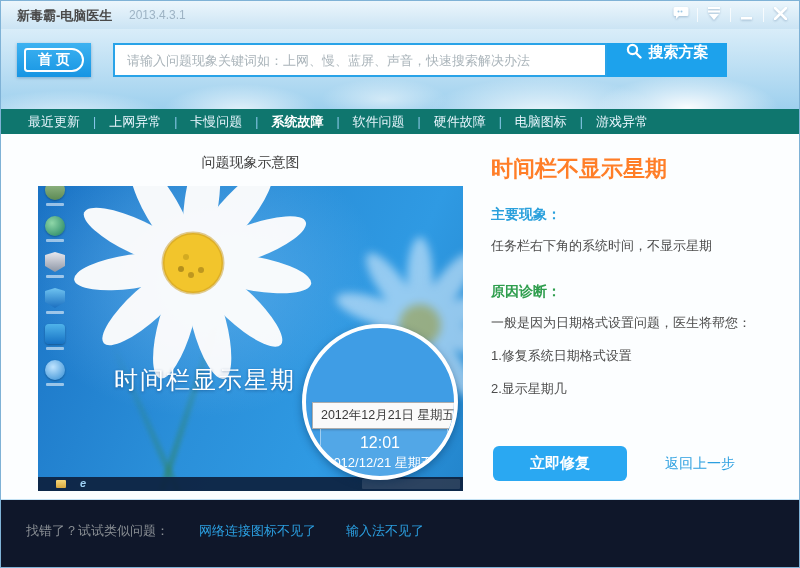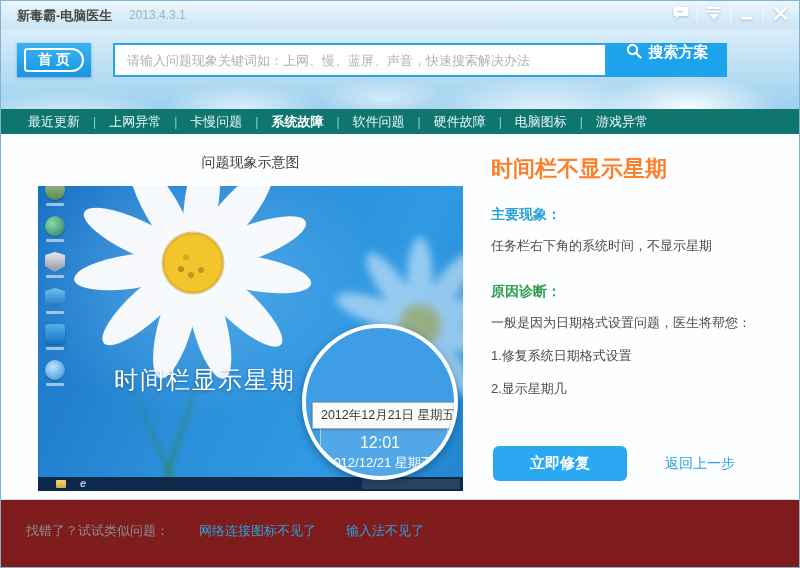--- a/index.html
+++ b/index.html
@@ -102,21 +102,21 @@
   .sec-head.blue { color:#2aa0dc; }
   .sec-head.green { margin-top:28px; color:#2f9e4e; }
   .body-text { margin-top:13px; font-size:13px; color:#4c4c4c; }
   .step { margin-top:15px; font-size:13px; color:#4c4c4c; }
   .actions { position:absolute; left:492px; top:312px; display:flex; align-items:center; }
   .fix-button { width:134px; height:35px; background:#2aa8f2; border:none; color:#fff;
     font-size:15px; font-weight:bold; cursor:pointer; border-radius:6px; }
   .back-link { margin-left:38px; font-size:14px; color:#2b9fe0; text-decoration:none; cursor:pointer; }
 
   
-  .footer { position:absolute; left:0; top:498px; width:100%; height:70px; background:#7f1d1d; border-top:1px solid #c3e1f3; }
+  .footer { position:absolute; left:0; top:498px; width:100%; height:70px; background:#0f172a; border-top:1px solid #c3e1f3; }
   .similar-row { position:absolute; left:25px; top:22px; font-size:13px; display:flex; align-items:center; }
   .similar-prompt { color:#8a8f94; }
   .similar-link { color:#2b9fe0; text-decoration:none; cursor:pointer; margin-left:30px; }
   .watermark { position:absolute; left:50px; bottom:3px; display:flex; align-items:center; gap:8px; opacity:.6; }
   .wm-logo { width:24px; height:24px; border:3px solid rgba(238,216,204,.75); border-radius:50%; }
   .wm-text { font-size:12px; font-weight:bold; color:rgba(238,214,200,.85); letter-spacing:.5px; }
 </style>
 </head>
 <body>
 

